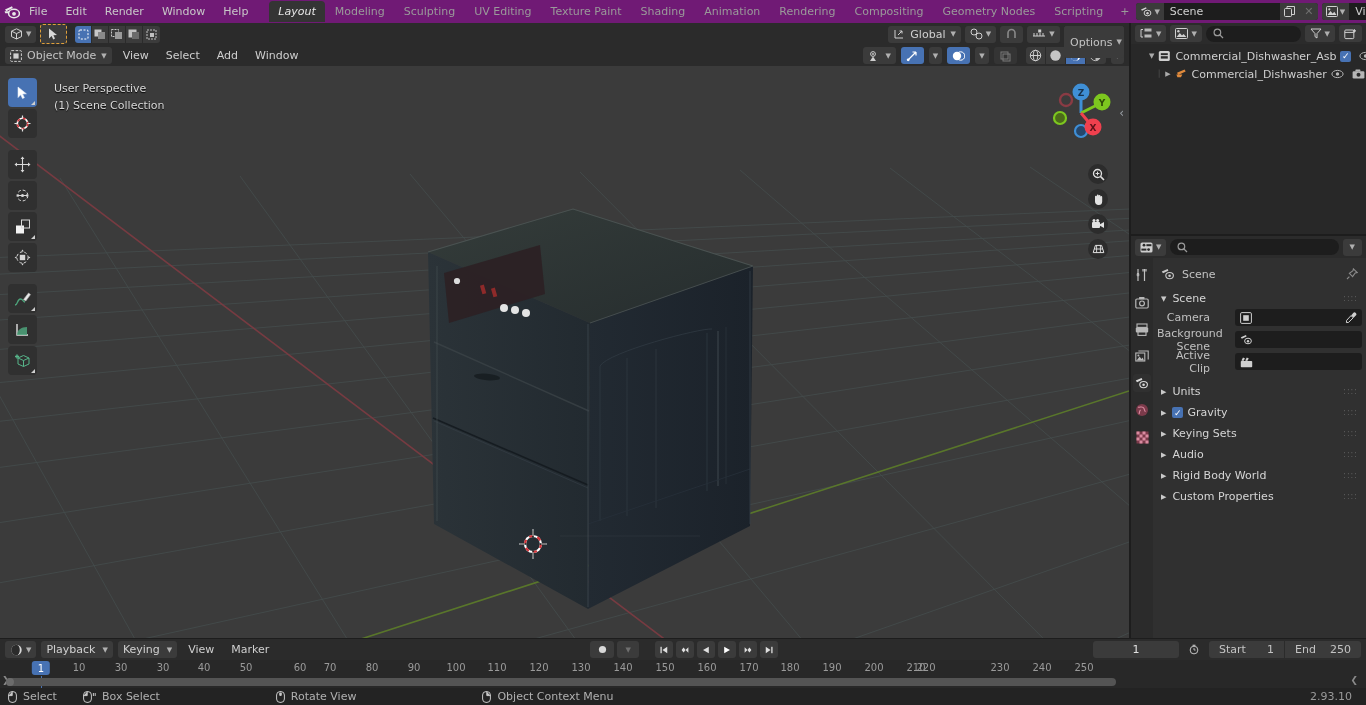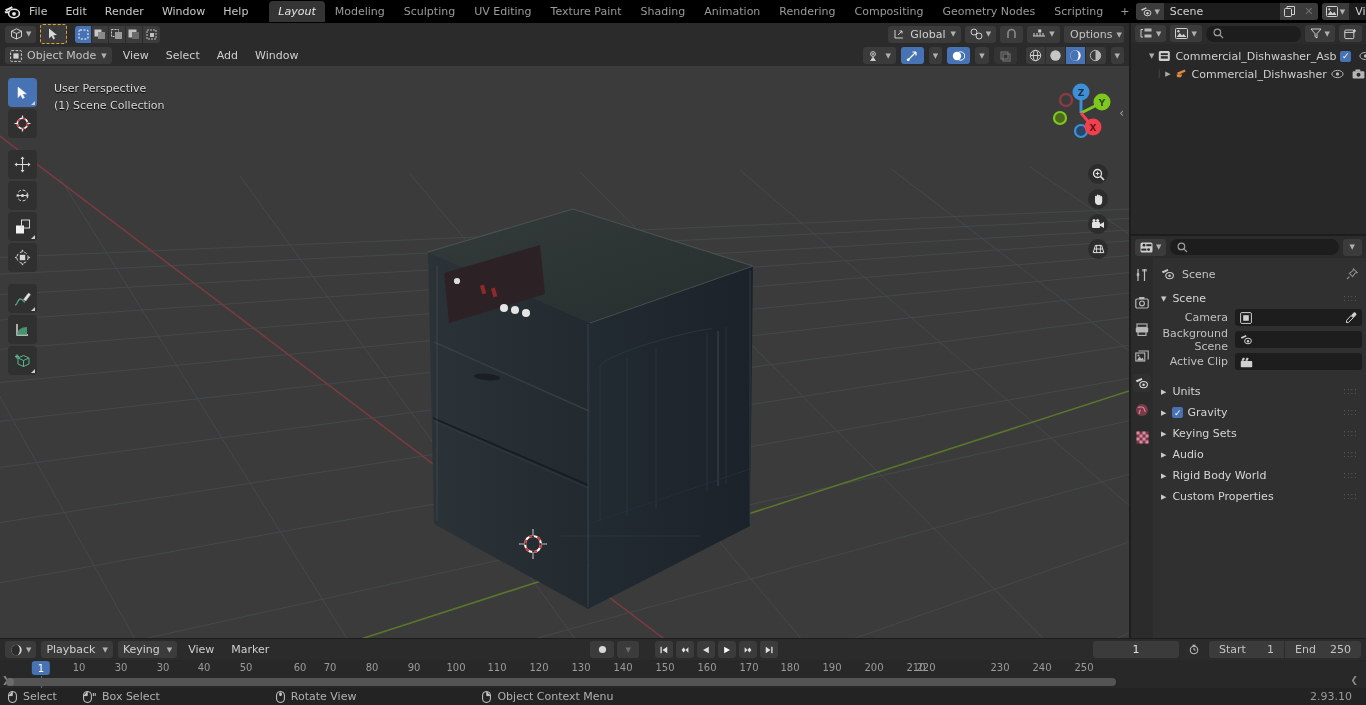--- a/index.html
+++ b/index.html
@@ -1,21 +1,21 @@
 <!DOCTYPE html>
 <html><head>
 <meta charset="utf-8">
 <style>
   * { box-sizing: border-box; margin:0; padding:0; }
   html,body { width:1366px; height:705px; overflow:hidden; background:#1d1d1d;
     font-family:"DejaVu Sans", sans-serif; font-size:11px; color:#c3c3c3; }
   .app { position:relative; width:1366px; height:705px; }
 
   
-  .topbar { position:absolute; left:0; top:0; width:1366px; height:23px; background:#000000;
+  .topbar { position:absolute; left:0; top:0; width:1366px; height:23px; background:#701a75;
      display:flex; align-items:center; padding:0 4px; gap:0px; }
   .blender-logo { width:22px; height:18px; display:flex; align-items:center; justify-content:center; }
   .menu-item { padding:3px 9px; font-size:11px; color:#c8c8c8; border-radius:3px; white-space:nowrap;}
   .wsp-tabs { display:flex; align-items:center; margin-left:12px; gap:1px; }
   .wsp { padding:4px 9px; font-size:11px; color:#9a9a9a; border-radius:4px 4px 0 0; white-space:nowrap; }
   .wsp.active { background:#343434; color:#e6e6e6;font-style:italic; }
   .wsp.plus { color:#9a9a9a; padding:4px 7px; }
   .topright { margin-left:auto; display:flex; align-items:center; gap:4px; padding-right:2px; }
   .idblock { display:flex; align-items:center; height:17px; background:#282828; border-radius:3px; overflow:hidden; }
   .idb-btn { background:#3b3b3b; height:17px; display:flex; align-items:center; gap:2px; padding:0 4px; }
@@ -71,21 +71,21 @@
 
   
   .props-h { position:absolute; left:1131px; top:236px; width:235px; height:22px; background:#2b2b2b;
      display:flex; align-items:center; gap:4px; padding:0 4px;}
   .props { position:absolute; left:1131px; top:258px; width:235px; height:380px; background:#303030; display:flex;}
   .ptabs { width:22px; background:#2b2b2b; display:flex; flex-direction:column; align-items:center; padding-top:8px; gap:9px;}
   .ptab { width:18px; height:18px; display:flex; align-items:center; justify-content:center; border-radius:3px;}
   .ptab.act { background:#303030; }
   .pbody { flex:1; padding:6px 4px 0 4px; }
   .prow { display:flex; align-items:center; height:17px; margin-bottom:5px; }
-  .plabel { width:78px; text-align:right; padding-right:7px; color:#c0c0c0; font-size:11px;}
+  .plabel { width:78px; text-align:right; padding-right:25px; color:#c0c0c0; font-size:11px;}
   .pfield { flex:1; height:17px; background:#1d1d1d; border-radius:3px; display:flex; align-items:center; gap:5px; padding:0 5px;}
   .panel { display:flex; align-items:center; height:21px; gap:6px; padding:0 4px; color:#d5d5d5;}
   .tri { font-size:7px; color:#c9c9c9; }
   .grip { margin-left:auto; color:#5f5f5f; letter-spacing:1px; font-size:8px; }
   .chk { width:11px; height:11px; border-radius:2px; background:#4772b3; display:flex; align-items:center; justify-content:center; color:#fff; font-size:9px;}
 
   
   .tl-header { position:absolute; left:0; top:639px; width:1366px; height:21px; background:#2b2b2b;
       display:flex; align-items:center; padding:0 5px; gap:5px;}
   .tl-body { position:absolute; left:0; top:660px; width:1366px; height:28px; background:#282828; }
@@ -332,21 +332,21 @@
           <svg width="13" height="13" viewBox="0 0 13 13">
             <circle cx="6.5" cy="6.5" r="5.2" fill="none" stroke="#b8b8b8"></circle>
             <path d="M6.5 1.3 a5.2 5.2 0 0 1 0 10.4" fill="#b8b8b8"></path>
           </svg>
         </div>
     </div>
     <div class="hbtn" style="padding:0 4px">
         <span class="caret">▼</span>
       </div>
   </div>
-  <div style="position:absolute;left:1064px;top:26px;width:60px;height:17px;background:#3b3b3b;border-radius:3px;display:flex;align-items:center;gap:4px;padding:8px 6px;">
+  <div style="position:absolute;left:1064px;top:26px;width:60px;height:17px;background:#3b3b3b;border-radius:3px;display:flex;align-items:center;gap:4px;padding:16px 6px;">
     <span>Options</span>
     <span class="caret" style="margin-left:auto">▼</span>
   </div>
 
   <div class="viewport">
     <svg class="vp-grid" width="1129" height="572" viewBox="0 0 1129 572">
       <defs>
         <linearGradient id="bodyL" x1="0" y1="0" x2="1" y2="0">
           <stop offset="0" stop-color="#2b3338"></stop>
             <stop offset="1" stop-color="#222a30"></stop>

